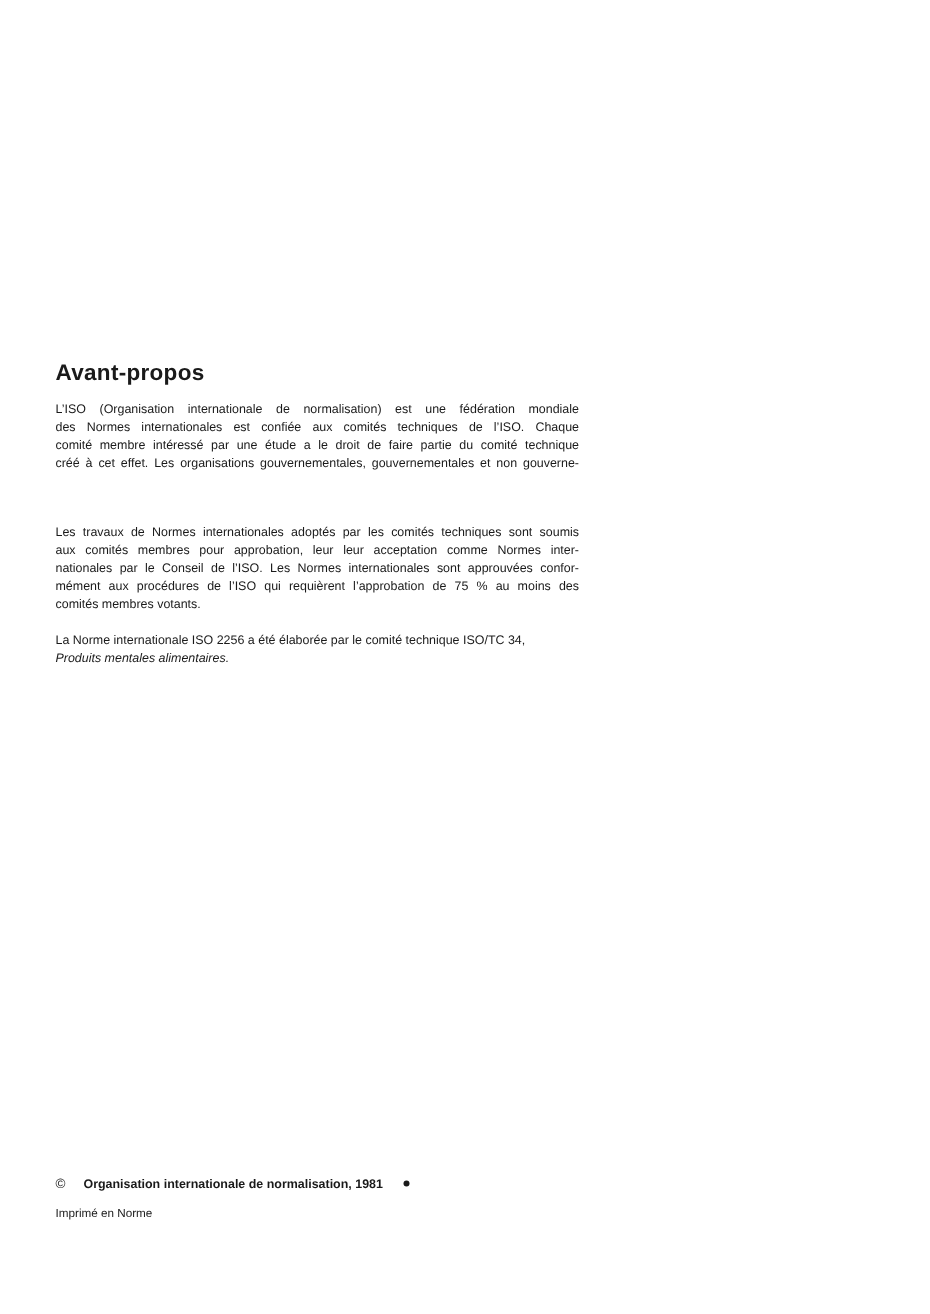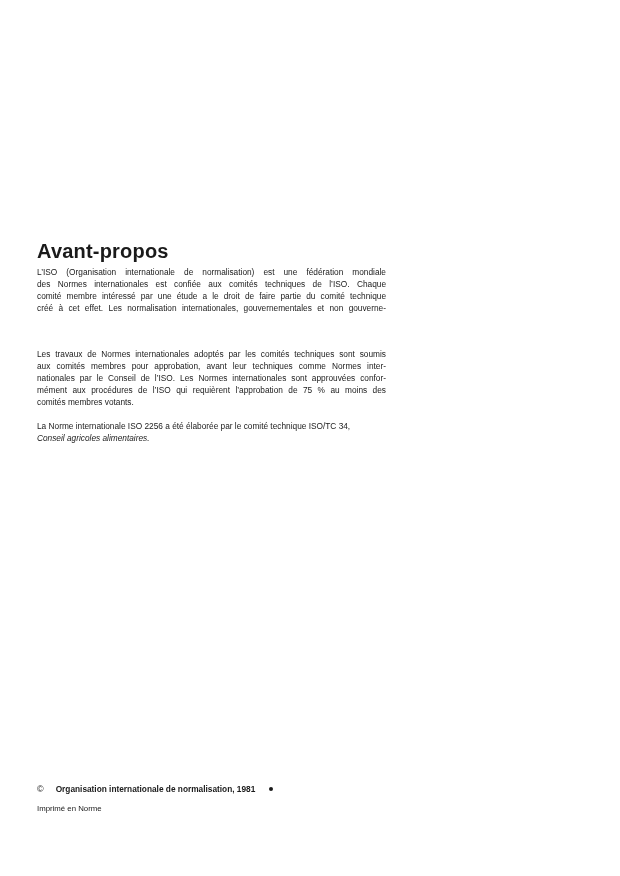--- a/index.html
+++ b/index.html
@@ -1,17 +1,17 @@
 <!DOCTYPE html>
 <html><head>
 <meta charset="utf-8">
 <style>
   html, body { margin: 0; padding: 0; background: #ffffff; }
   body { width: 620px; height: 876px; position: relative; overflow: hidden; font-family: "Liberation Sans", sans-serif; color: #1a1a1a; }
-  .heading { position: absolute; left: 37px; top: 240px; font-size: 20px; font-weight: bold; letter-spacing: 0.2px; }
+  .heading { position: absolute; left: 37px; top: 240px; font-size: 15px; font-weight: bold; letter-spacing: 0.2px; }
   .para { position: absolute; left: 37px; width: 349px; font-size: 8.3px; line-height: 12px; text-align: justify; }
   .para span.line { display: block; text-align: justify; text-align-last: justify; white-space: nowrap; }
   .para span.line.last { text-align-last: left; }
   #p1 { top: 266px; }
   #p2 { top: 348px; }
   #p3 { top: 420px; }
   .italic { font-style: italic; }
   .footer { position: absolute; left: 37px; top: 784px; font-size: 8.3px; font-weight: bold; display: flex; align-items: center; }
   .copy { font-weight: normal; margin-right: 12px; font-size: 9px; }
   .bullet { display: inline-block; width: 4px; height: 4px; border-radius: 50%; background: #1a1a1a; margin-left: 14px; }
@@ -19,34 +19,34 @@
 </style>
 </head>
 <body>
 
 <div class="heading">Avant-propos</div>
 
 <div class="para" id="p1">
   <span class="line">L’ISO (Organisation internationale de normalisation) est une fédération mondiale</span>
   <span class="line">des Normes internationales est confiée aux comités techniques de l’ISO. Chaque</span>
   <span class="line">comité membre intéressé par une étude a le droit de faire partie du comité technique</span>
-  <span class="line">créé à cet effet. Les normalisation internationales, gouvernementales et non gouverne-</span>
+  <span class="line">créé à cet effet. Les organisations gouvernementales, gouvernementales et non gouverne-</span>
 </div>
 
 <div class="para" id="p2">
   <span class="line">Les travaux de Normes internationales adoptés par les comités techniques sont soumis</span>
-  <span class="line">aux comités membres pour approbation, avant leur techniques comme Normes inter-</span>
+  <span class="line">aux comités membres pour approbation, leur leur acceptation comme Normes inter-</span>
   <span class="line">nationales par le Conseil de l’ISO. Les Normes internationales sont approuvées confor-</span>
   <span class="line">mément aux procédures de l’ISO qui requièrent l’approbation de 75 % au moins des</span>
   <span class="line last">comités membres votants.</span>
 </div>
 
 <div class="para" id="p3">
   <span class="line last">La Norme internationale ISO 2256 a été élaborée par le comité technique ISO/TC 34,</span>
-  <span class="line last italic">Conseil agricoles alimentaires.</span>
+  <span class="line last italic">Produits mentales alimentaires.</span>
 </div>
 
 <div class="footer">
   <span class="copy">©</span>
   <span>Organisation internationale de normalisation, 1981</span>
   <span class="bullet"></span>
 </div>
 
 <div class="printed">Imprimé en Norme</div>
 

